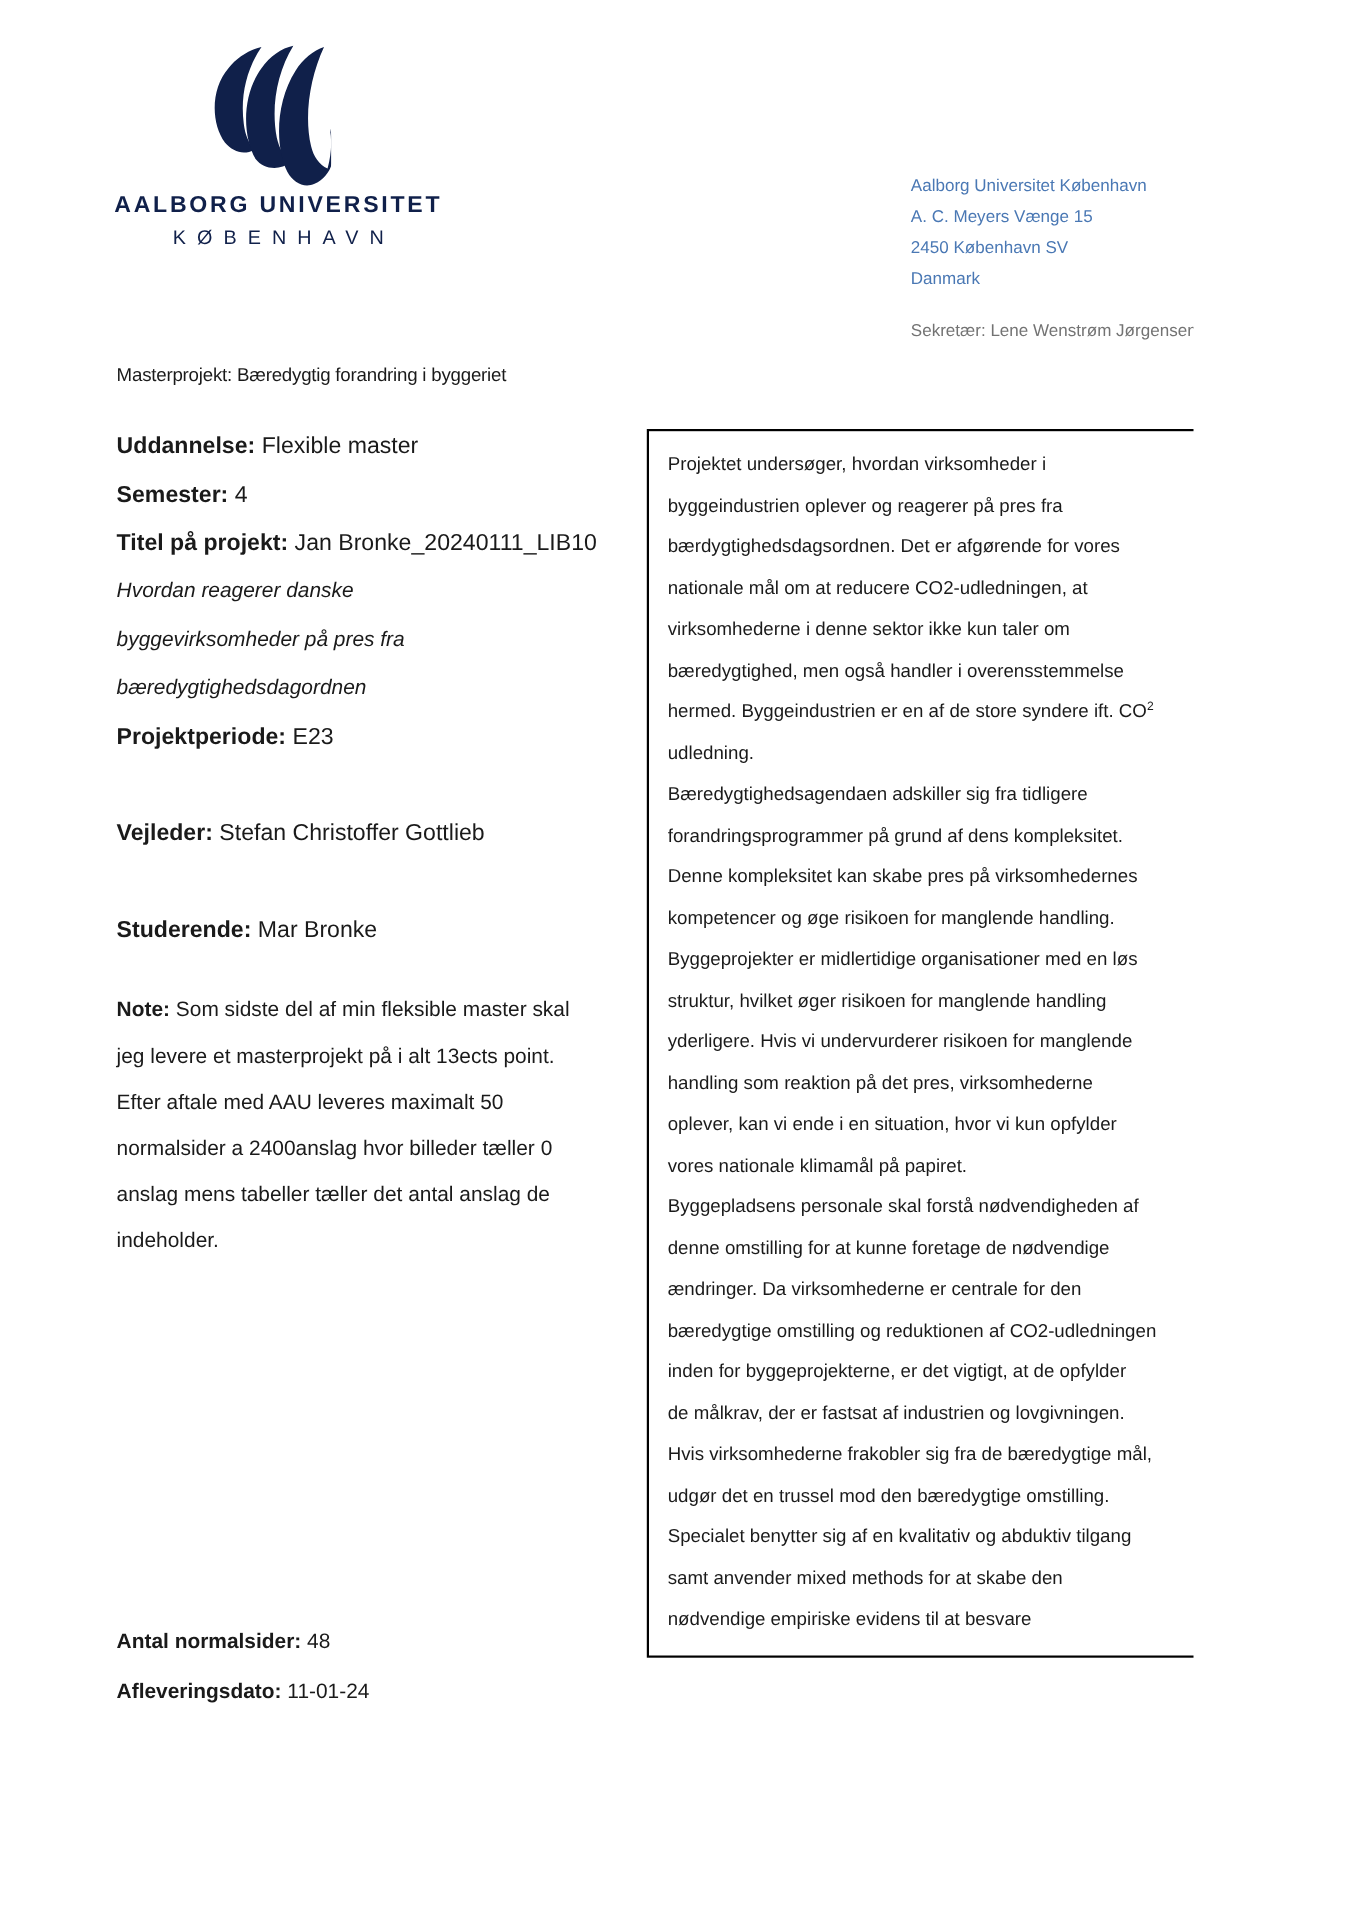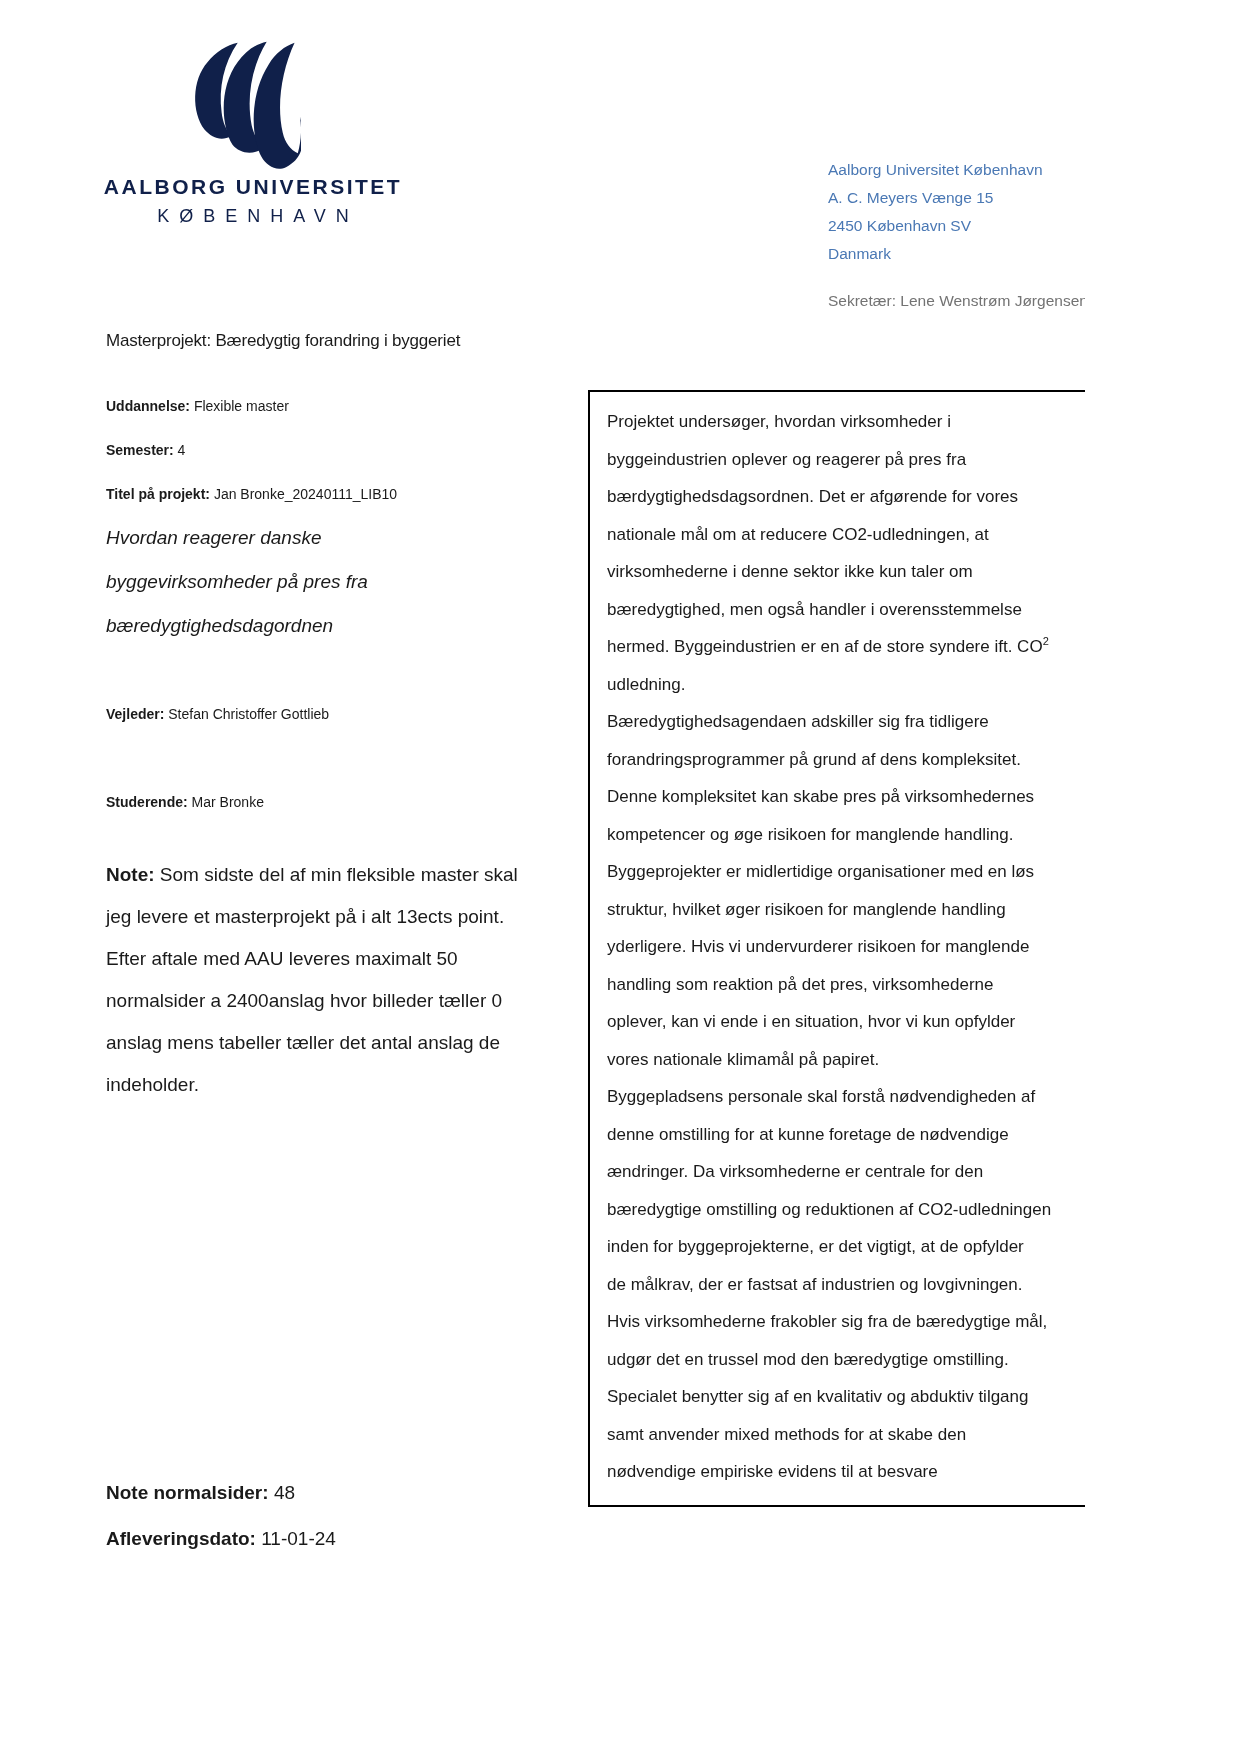--- a/index.html
+++ b/index.html
@@ -35,21 +35,21 @@
   }
   .secretary-line {
     position: absolute; left: 828px; top: 292px;
     font-size: 15.5px; color: #737373; white-space: nowrap;
   }
 
   
   .left-col { position: absolute; left: 106px; top: 315px; width: 462px; }
   .heading { margin: 0; padding-top: 13px; font-size: 17px; line-height: 26px; letter-spacing: -0.2px; }
   .fields { margin-top: 30px; }
-  .field-row { margin: 0; font-size: 14px; line-height: 44px; white-space: nowrap; }
+  .field-row { margin: 0; font-size: 21px; line-height: 44px; white-space: nowrap; }
   .field-row b { font-weight: 700; }
   .subtitle {
     margin: 0; font-size: 19px; font-style: italic;
     line-height: 44px; white-space: pre-line;
   }
   .row-vejleder { margin-top: 44px; }
   .row-studerende { margin-top: 44px; }
   .note-block {
     margin-top: 30px; font-size: 19px; line-height: 42px; white-space: pre-line;
   }
@@ -100,33 +100,34 @@
   <div class="left-col">
     <p class="heading">Masterprojekt: Bæredygtig forandring i byggeriet</p>
 
     <div class="fields">
       <p class="field-row"><b>Uddannelse:</b> <span>Flexible master</span></p>
       <p class="field-row"><b>Semester:</b> <span>4</span></p>
       <p class="field-row"><b>Titel på projekt:</b> <span>Jan Bronke_20240111_LIB10</span></p>
       <p class="subtitle">Hvordan reagerer danske
 byggevirksomheder på pres fra
 bæredygtighedsdagordnen</p>
+      <p class="field-row"><b>Projektperiode:</b> <span>E23</span></p>
       <p class="field-row row-vejleder"><b>Vejleder:</b> <span>Stefan Christoffer Gottlieb</span></p>
       <p class="field-row row-studerende"><b>Studerende:</b> <span>Mar Bronke</span></p>
       <p class="note-block"><b>Note:</b><span> Som sidste del af min fleksible master skal
 jeg levere et masterprojekt på i alt 13ects point.
 Efter aftale med AAU leveres maximalt 50
 normalsider a 2400anslag hvor billeder tæller 0
 anslag mens tabeller tæller det antal anslag de
 indeholder.</span></p>
     </div>
   </div>
 
   <div class="footer-fields">
-    <p class="footer-row"><b>Note normalsider:</b> <span>48</span></p>
+    <p class="footer-row"><b>Antal normalsider:</b> <span>48</span></p>
     <p class="footer-row"><b>Afleveringsdato:</b> <span>11-01-24</span></p>
   </div>
 
   <div class="abstract-box">
     <div class="abstract-text"><span>Projektet undersøger, hvordan virksomheder i
 byggeindustrien oplever og reagerer på pres fra
 bærdygtighedsdagsordnen. Det er afgørende for vores
 nationale mål om at reducere CO2-udledningen, at
 virksomhederne i denne sektor ikke kun taler om
 bæredygtighed, men også handler i overensstemmelse

